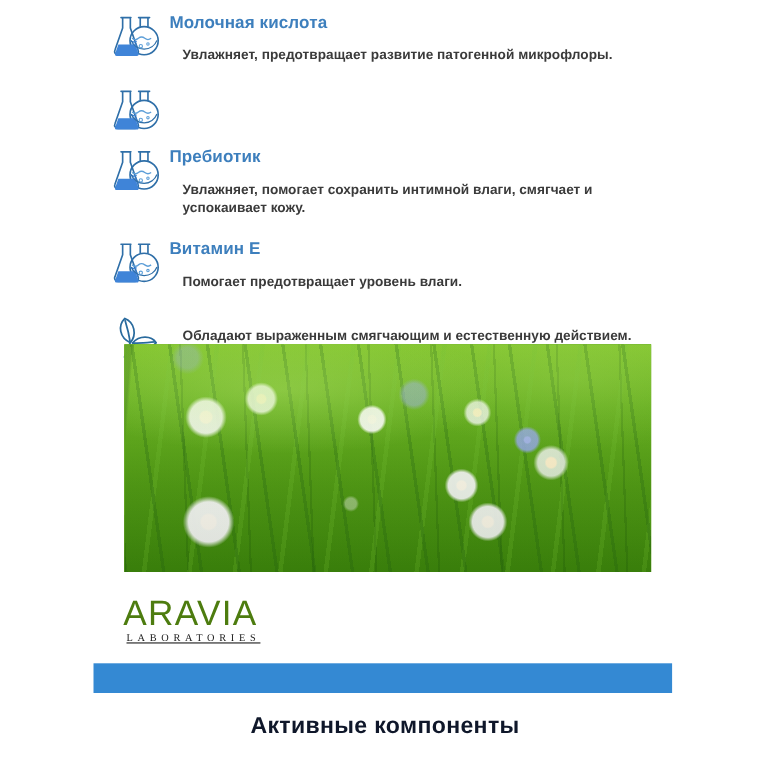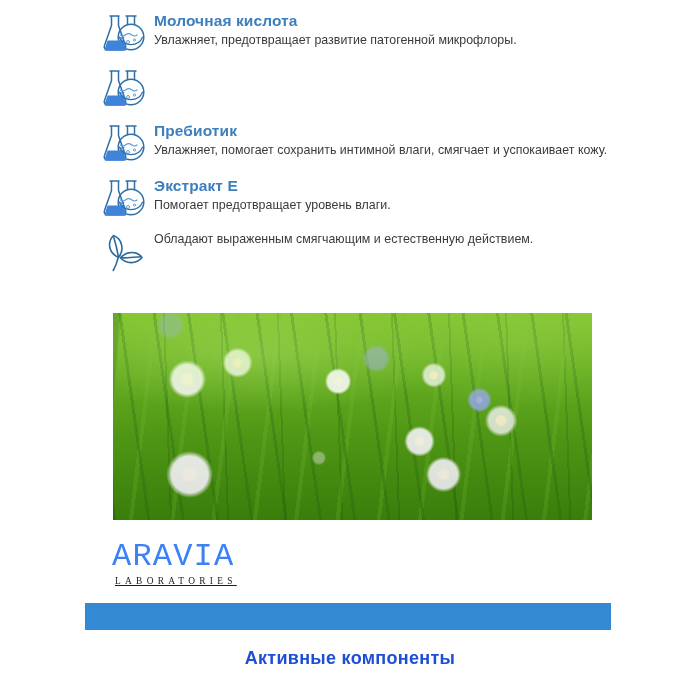--- a/index.html
+++ b/index.html
@@ -55,22 +55,23 @@
     font-size: 15.5px;
     font-weight: bold;
     line-height: 19px;
     letter-spacing: 0.1px;
     margin: 0 0 2px 0;
   }
   .ingredient-desc {
     color: #3a3a3a;
     font-size: 12.4px;
     line-height: 16.4px;
-    margin: 0;
+    margin: 12px;
     letter-spacing: 0.02px;
+    font-weight: bold;
   }
 
   
   .photo-wrap {
     position: absolute;
     left: 113px;
     top: 313px;
     width: 479px;
     height: 207px;
     overflow: hidden;
@@ -120,25 +121,25 @@
   }
 
   
   .logo {
     position: absolute;
     left: 112px;
     top: 540px;
     width: 180px;
   }
   .logo-word {
-    font-family: Liberation Mono, monospace;
+    font-family: Liberation Sans, sans-serif;
     font-size: 32px;
     font-weight: normal;
     letter-spacing: 1.2px;
-    color: #3b82f6;
+    color: #4d7c0f;
     line-height: 34px;
     margin: 0;
   }
   .logo-sub {
     font-family: "Liberation Serif", serif;
     font-size: 9.4px;
     letter-spacing: 4.3px;
     color: #1b1b1b;
     margin: 2px 0 0 3px;
     line-height: 11px;
@@ -153,22 +154,22 @@
     width: 526px;
     height: 27px;
     background: #3489d3;
   }
   .footer-title {
     position: absolute;
     left: 0;
     top: 648px;
     width: 700px;
     text-align: center;
-    color: #1d4ed8;
-    font-size: 18px;
+    color: #0f172a;
+    font-size: 21px;
     font-weight: bold;
     letter-spacing: 0.3px;
   }
 </style>
 </head>
 <body>
 
 <div class="page">
 
   <div class="ingredients">
@@ -249,21 +250,21 @@
           <path d="M6.6 28.5 h15.2 l3.1 8.2 a1.6 1.6 0 0 1 -1.5 2.1 H5.2 a1.6 1.6 0 0 1 -1.5 -2.1 Z" fill="#3f84d8"></path>
           <path d="M18.3 26.6 q2.3 1.6 4.6 0.4 l2.6 6.8 H19.6 Z" fill="#3f84d8" opacity="0.55"></path>
           <path d="M17.6 25.0 q2.6 2.2 5.6 0.3" fill="none" stroke="#3f84d8" stroke-width="1.3"></path>
           <path d="M18.3 24.7 a12.6 12.6 0 0 0 23.4 0" fill="none" stroke="#2f6fa8" stroke-width="1.2"></path>
           <path d="M19.0 22.8 q3.0 2.4 5.8 0 q2.9 -2.3 5.8 0 q2.9 2.4 5.8 0" fill="none" stroke="#5e9fd8" stroke-width="1.2"></path>
           <circle cx="27" cy="30" r="1.5" fill="none" stroke="#5e9fd8" stroke-width="1"></circle>
           <circle cx="33.5" cy="28" r="1.1" fill="none" stroke="#5e9fd8" stroke-width="1"></circle>
         </svg>
       </span>
       <div class="ingredient-text">
-        <p class="ingredient-title">Экстракт Е</p>
+        <p class="ingredient-title">Витамин Е</p>
         <p class="ingredient-desc">Помогает предотвращает уровень влаги.</p>
       </div>
     </div>
 
     <div class="ingredient-row">
       <span class="ingredient-icon">
         <svg width="46" height="44" viewBox="0 0 46 44" aria-hidden="true">
           <g fill="none" stroke="#2a6b9e" stroke-width="1.6" stroke-linecap="round" stroke-linejoin="round">
             <path d="M17.5 25.5 C 7.5 21 6 10 12.5 3.5 C 21.5 7 23.5 18.5 17.5 25.5 Z"></path>
             <path d="M12.8 5.5 C 14.8 12 16.5 19 17.4 25.2"></path>

